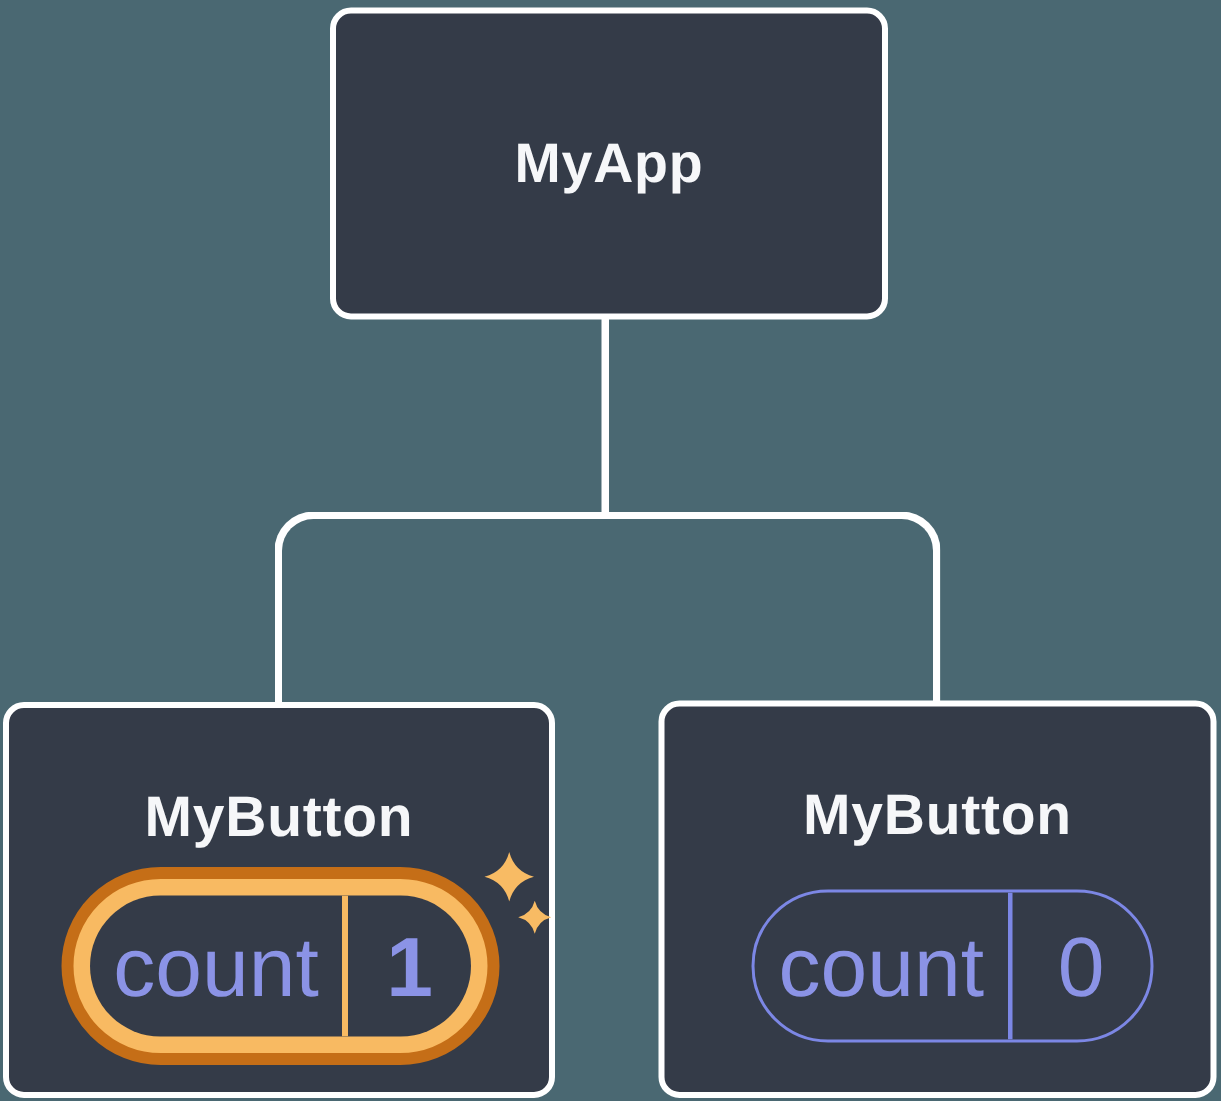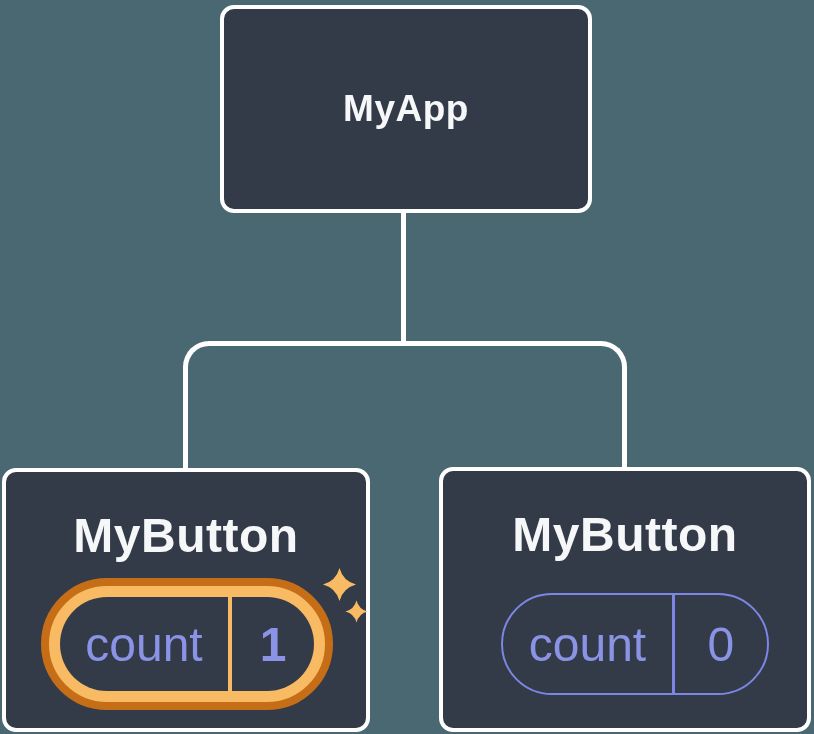--- a/index.html
+++ b/index.html
@@ -57,22 +57,22 @@
     color: var(--label-text, #f6f7f9);
     font-size: 37px;
     font-weight: 600;
     letter-spacing: 0.5px;
     text-align: center;
   }
   .child-label {
     position: absolute;
     left: 0;
     right: 0;
-    top: 36px;
-    font-size: 48px;
+    top: 52px;
+    font-size: 38px;
   }
   
   .pill-highlight-outer {
     position: absolute;
     left: 35px;
     top: 106px;
     width: 292px;
     height: 132px;
     box-sizing: border-box;
     background: var(--highlight-light, #f8ba62);
@@ -105,21 +105,21 @@
     overflow: hidden;
   }
   .pill-plain .seg-name  { flex: 0 0 169px; }
   .pill-plain .divider   { flex: 0 0 2.5px; background: var(--state-pill-border, #7c87e5); }
   .pill-plain .seg-value { flex: 1 1 auto; }
   .seg {
     display: flex;
     align-items: center;
     justify-content: center;
     color: var(--state-purple, #8b93e6);
-    font-size: 48px;
+    font-size: 56px;
   }
   .seg-value.bold { font-weight: 700; }
   
   .sparkles {
     position: absolute;
     left: 310px;
     top: 92px;
     width: 60px;
     height: 68px;
   }

